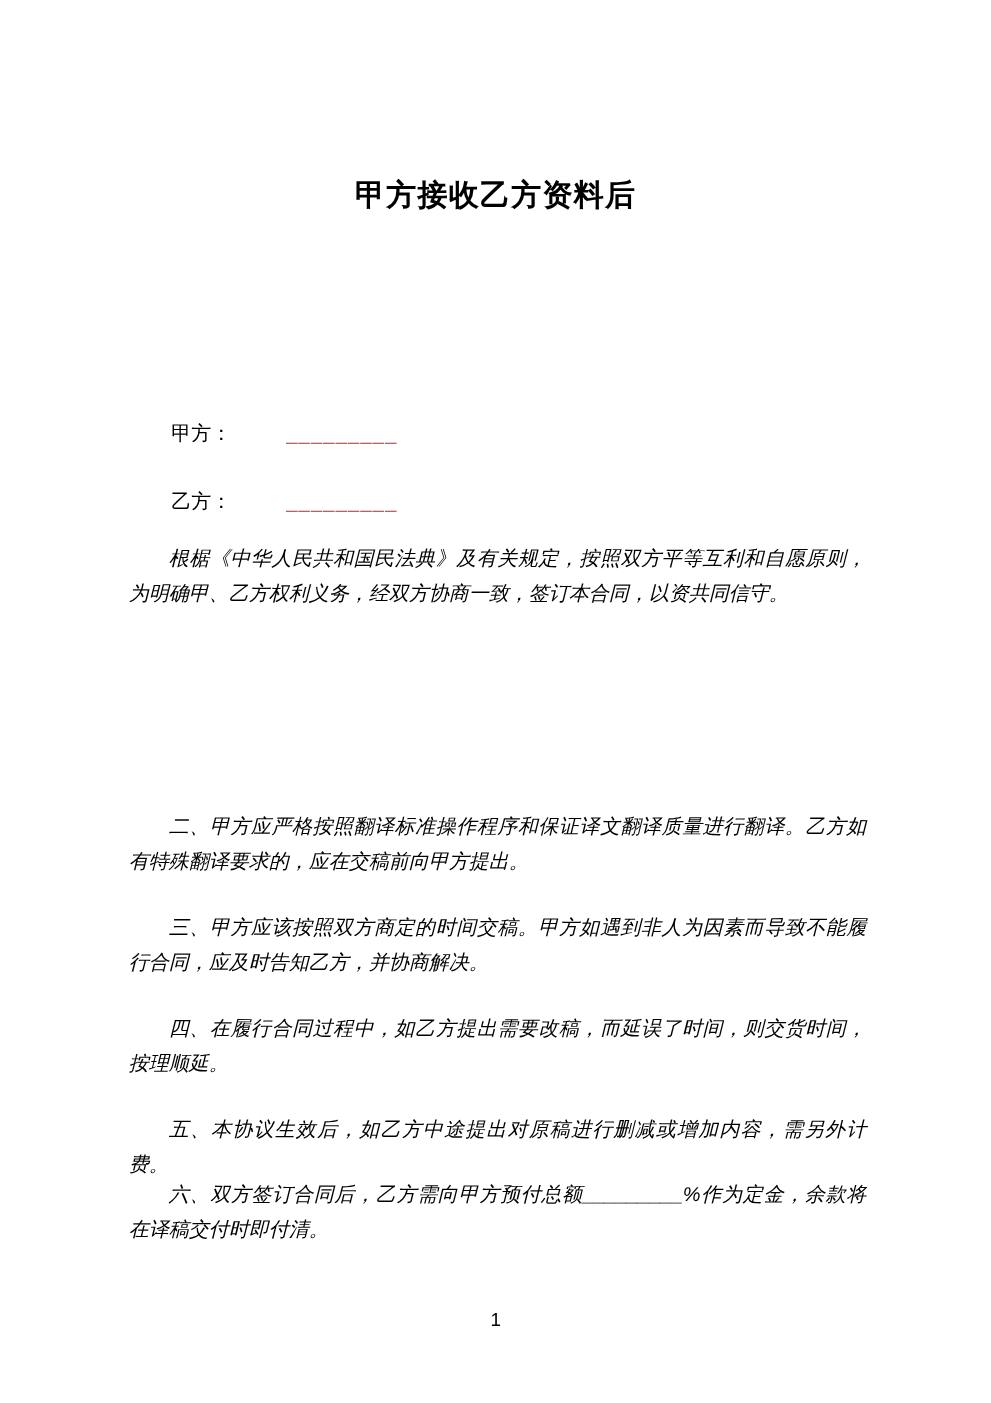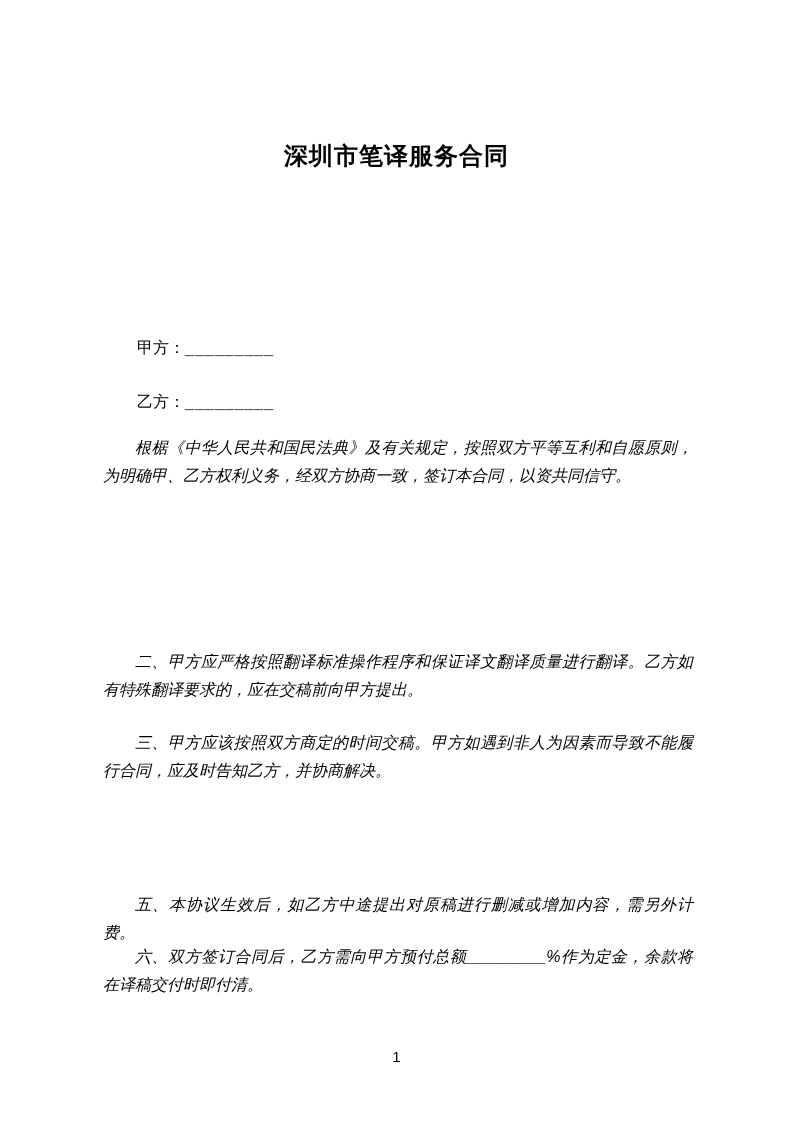--- a/index.html
+++ b/index.html
@@ -31,21 +31,22 @@
     position: absolute;
     left: 137px;
     font-size: 16px;
     line-height: 22px;
     white-space: nowrap;
   }
   .party-line.a { top: 337px; }
   .party-line.b { top: 391px; }
   .blank-line {
     letter-spacing: 1px;
-    color: #6d28d9;
+    color: #ef4444;
+    margin-left: 44px;
   }
   .para {
     position: absolute;
     left: 103px;
     width: 590px;
     margin: 0;
     font-size: 16px;
     line-height: 28px;
     text-align: justify;
     text-justify: inter-character;
@@ -67,37 +68,38 @@
     width: 100%;
     text-align: center;
     font-size: 15px;
   }
 </style>
 </head>
 <body>
 
 <div class="page">
 
-  <h1 class="doc-title">深圳市笔译服务合同</h1>
+  <h1 class="doc-title">甲方接收乙方资料后</h1>
 
   <div class="party-line a">
     <span>甲方：</span><span class="blank-line">_________</span>
   </div>
 
   <div class="party-line b">
     <span>乙方：</span><span class="blank-line">_________</span>
   </div>
 
   <p class="para preamble">根椐《中华人民共和国民法典》及有关规定，按照双方平等互利和自愿原则，为明确甲、乙方权利义务，经双方协商一致，签订本合同，以资共同信守。</p>
 
 
   <p class="para clause-2">二、甲方应严格按照翻译标准操作程序和保证译文翻译质量进行翻译。乙方如有特殊翻译要求的，应在交稿前向甲方提出。</p>
 
   <p class="para clause-3">三、甲方应该按照双方商定的时间交稿。甲方如遇到非人为因素而导致不能履行合同，应及时告知乙方，并协商解决。</p>
 
+  <p class="para clause-4">四、在履行合同过程中，如乙方提出需要改稿，而延误了时间，则交货时间，按理顺延。</p>
 
   <p class="para clause-6">六、双方签订合同后，乙方需向甲方预付总额_________%作为定金，余款将在译稿交付时即付清。</p>
 
   <p class="para clause-5">五、本协议生效后，如乙方中途提出对原稿进行删减或增加内容，需另外计费。</p>
 
   <div class="page-number">1</div>
 
 </div>
 
 </body></html>

